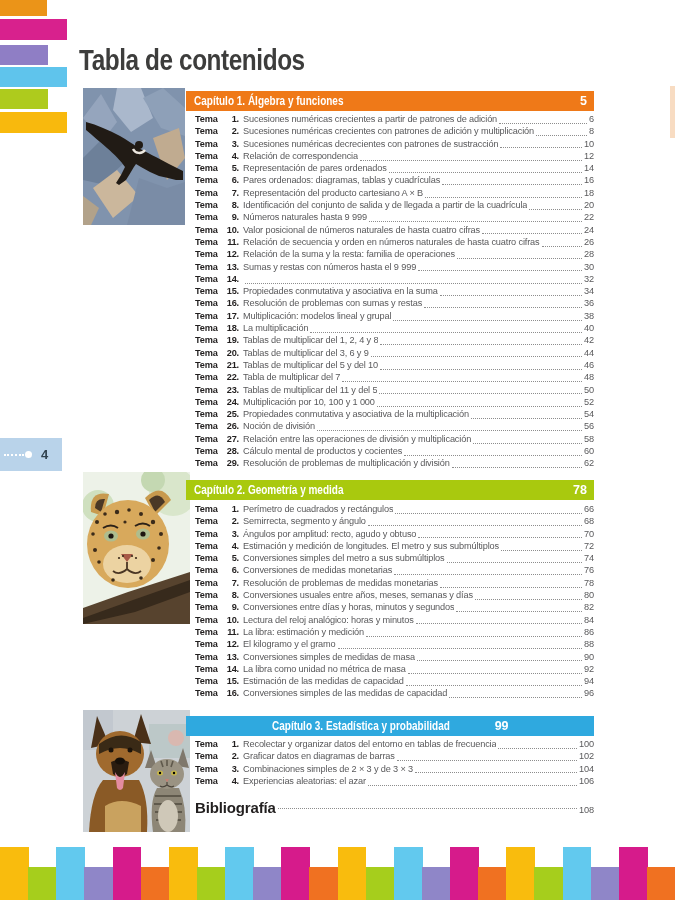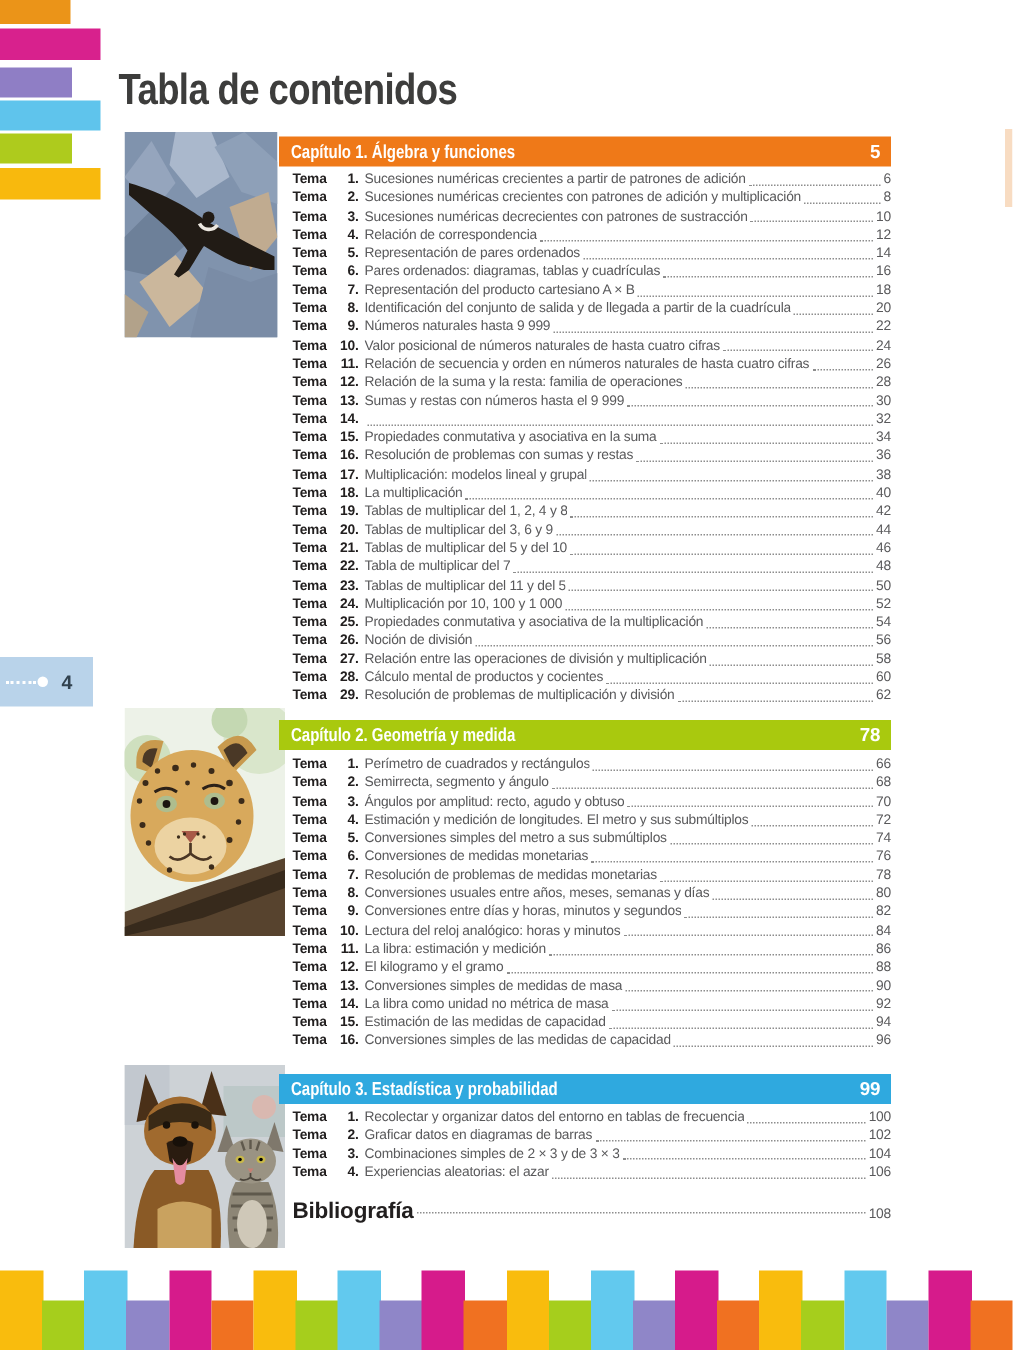--- a/index.html
+++ b/index.html
@@ -490,21 +490,21 @@
       <path d="M78,51 l2,6 M84,50 l0,6 M90,51 l-2,6"></path>
     </g>
     <ellipse cx="77" cy="63" rx="3" ry="2.5" fill="#c8b84a"></ellipse>
     <ellipse cx="91" cy="63" rx="3" ry="2.5" fill="#c8b84a"></ellipse>
     <circle cx="77" cy="63" r="1.2" fill="#000"></circle>
     <circle cx="91" cy="63" r="1.2" fill="#000"></circle>
     <path d="M82,69 L86,69 L84,72 Z" fill="#c77f74"></path>
     <path d="M84,72 L84,75 M84,75 Q80,78 77,76 M84,75 Q88,78 91,76" stroke="#4c463c" stroke-width="1.2" fill="none"></path>
   </svg>
 </div>
-<header class="chapter-header ch3-header" style="background: rgb(47, 169, 223);">
+<header class="chapter-header ch3-header" style="background: rgb(47, 169, 223); justify-content: center;">
   <span class="chapter-title">Capítulo 3. Estadística y probabilidad</span>
   <span class="chapter-page">99</span>
 </header>
 <ol class="topics ch3-topics">
     <li class="trow">
       <span class="tl">Tema</span>
       <span class="tn">1.</span>
       <span class="tt">Recolectar y organizar datos del entorno en tablas de frecuencia</span>
       <span class="leader"></span>
       <span class="tp">100</span>

